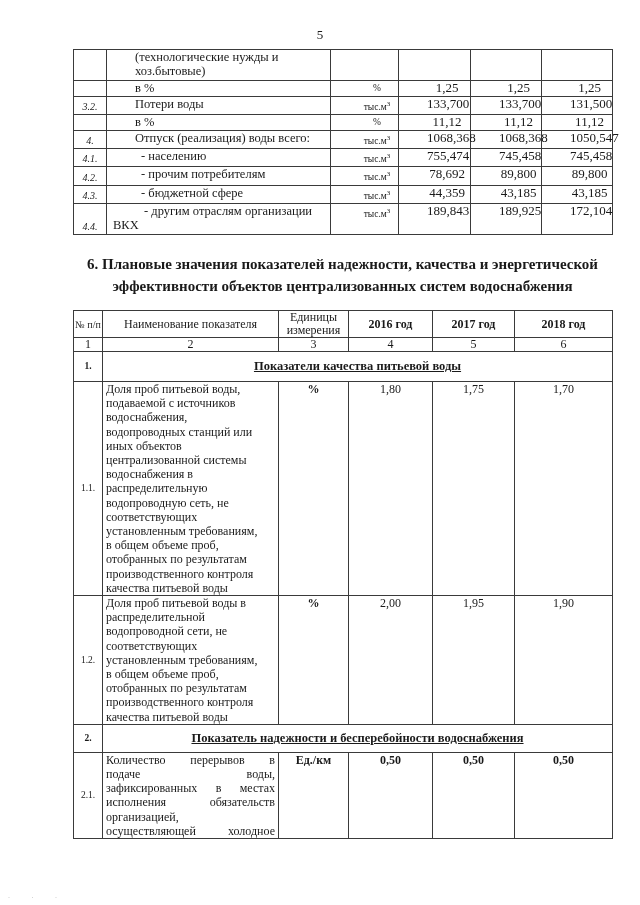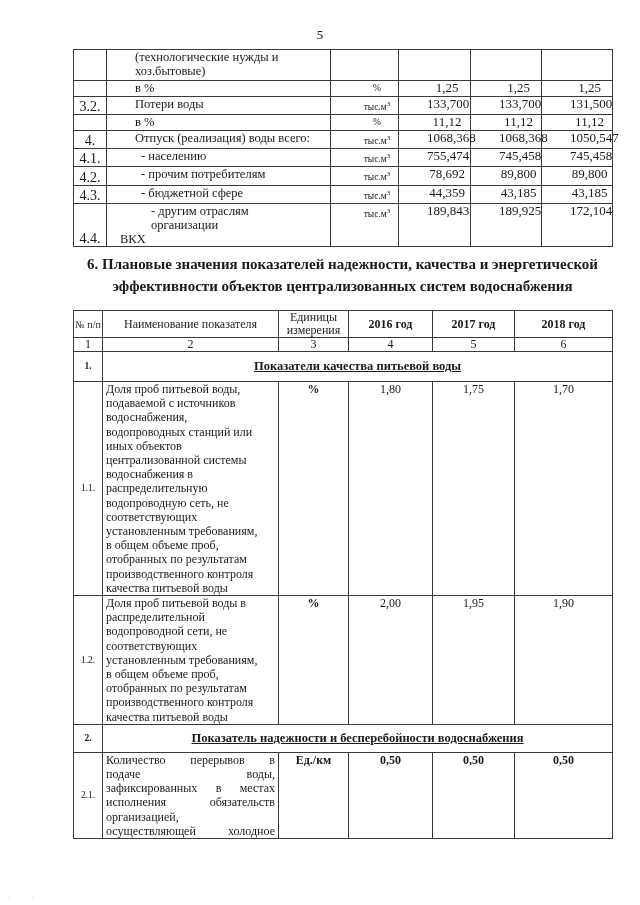--- a/index.html
+++ b/index.html
@@ -4,21 +4,21 @@
 <style>
   html, body { margin: 0; padding: 0; background: #ffffff; }
   body { width: 640px; height: 905px; position: relative; overflow: hidden;
          font-family: "Liberation Serif", "DejaVu Serif", serif; color: #1a1a1a; }
   .page-num { position: absolute; top: 27px; left: 0; width: 640px; text-align: center; font-size: 13px; }
   table { border-collapse: collapse; position: absolute; table-layout: fixed; }
   td { border: 1px solid #3a3a3a; padding: 0 3px; vertical-align: top; font-size: 12.5px; line-height: 14px; }
   
   #t1 { left: 73px; top: 49px; width: 539px; }
   #t1 td { height: 15px; padding-left: 28px; }
-  #t1 .num { font-size: 14px; text-align: center; vertical-align: bottom; padding: 0; }
+  #t1 .num { font-size: 10px; text-align: center; vertical-align: bottom; padding: 0; font-style: italic; }
   #t1 .unit { font-size: 9.5px; text-align: center; }
   #t1 .unit sup { font-size: 7px; }
   #t1 .val { text-align: center; font-size: 13px; }
   #t1 .ind { padding-left: 34px; }
   #t1 tr.tall td { height: 30px; }
   
   .section-title { position: absolute; top: 253px; left: 73px; width: 539px; text-align: center;
                    font-weight: bold; font-size: 15px; line-height: 22px; }
   
   #t2 { left: 73px; top: 310px; width: 539px; }
@@ -108,21 +108,21 @@
       <tr>
         <td class="num">4.3.</td>
         <td class="ind">- бюджетной сфере</td>
         <td class="unit"><span>тыс.м</span><sup>3</sup></td>
         <td class="val">44,359</td>
         <td class="val">43,185</td>
         <td class="val">43,185</td>
       </tr>
       <tr class="tall">
         <td class="num">4.4.</td>
-        <td class="ind" style="padding: 0px 13px;">
+        <td class="ind" style="padding: 0px 6px;">
           <div style="padding-left: 31px;">- другим отраслям организации</div>
           <div>ВКХ</div>
         </td>
         <td class="unit"><span>тыс.м</span><sup>3</sup></td>
         <td class="val">189,843</td>
         <td class="val">189,925</td>
         <td class="val">172,104</td>
       </tr>
     </tbody>
 </table>

